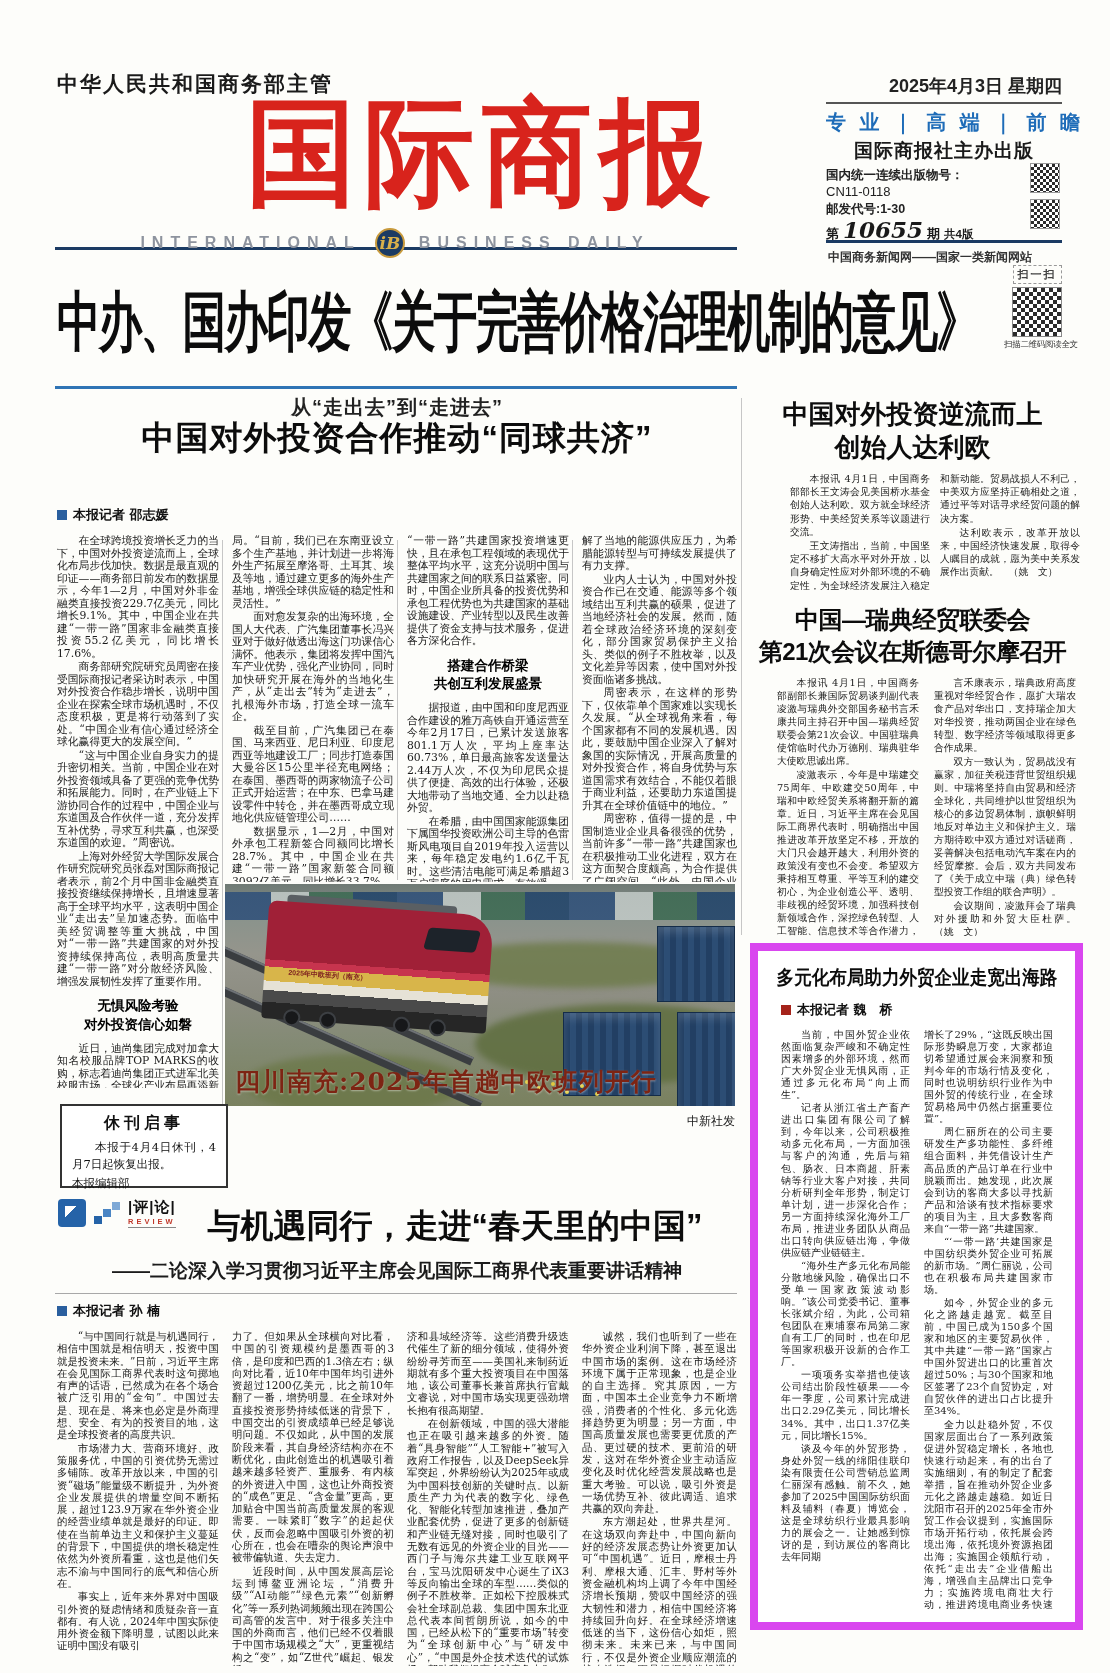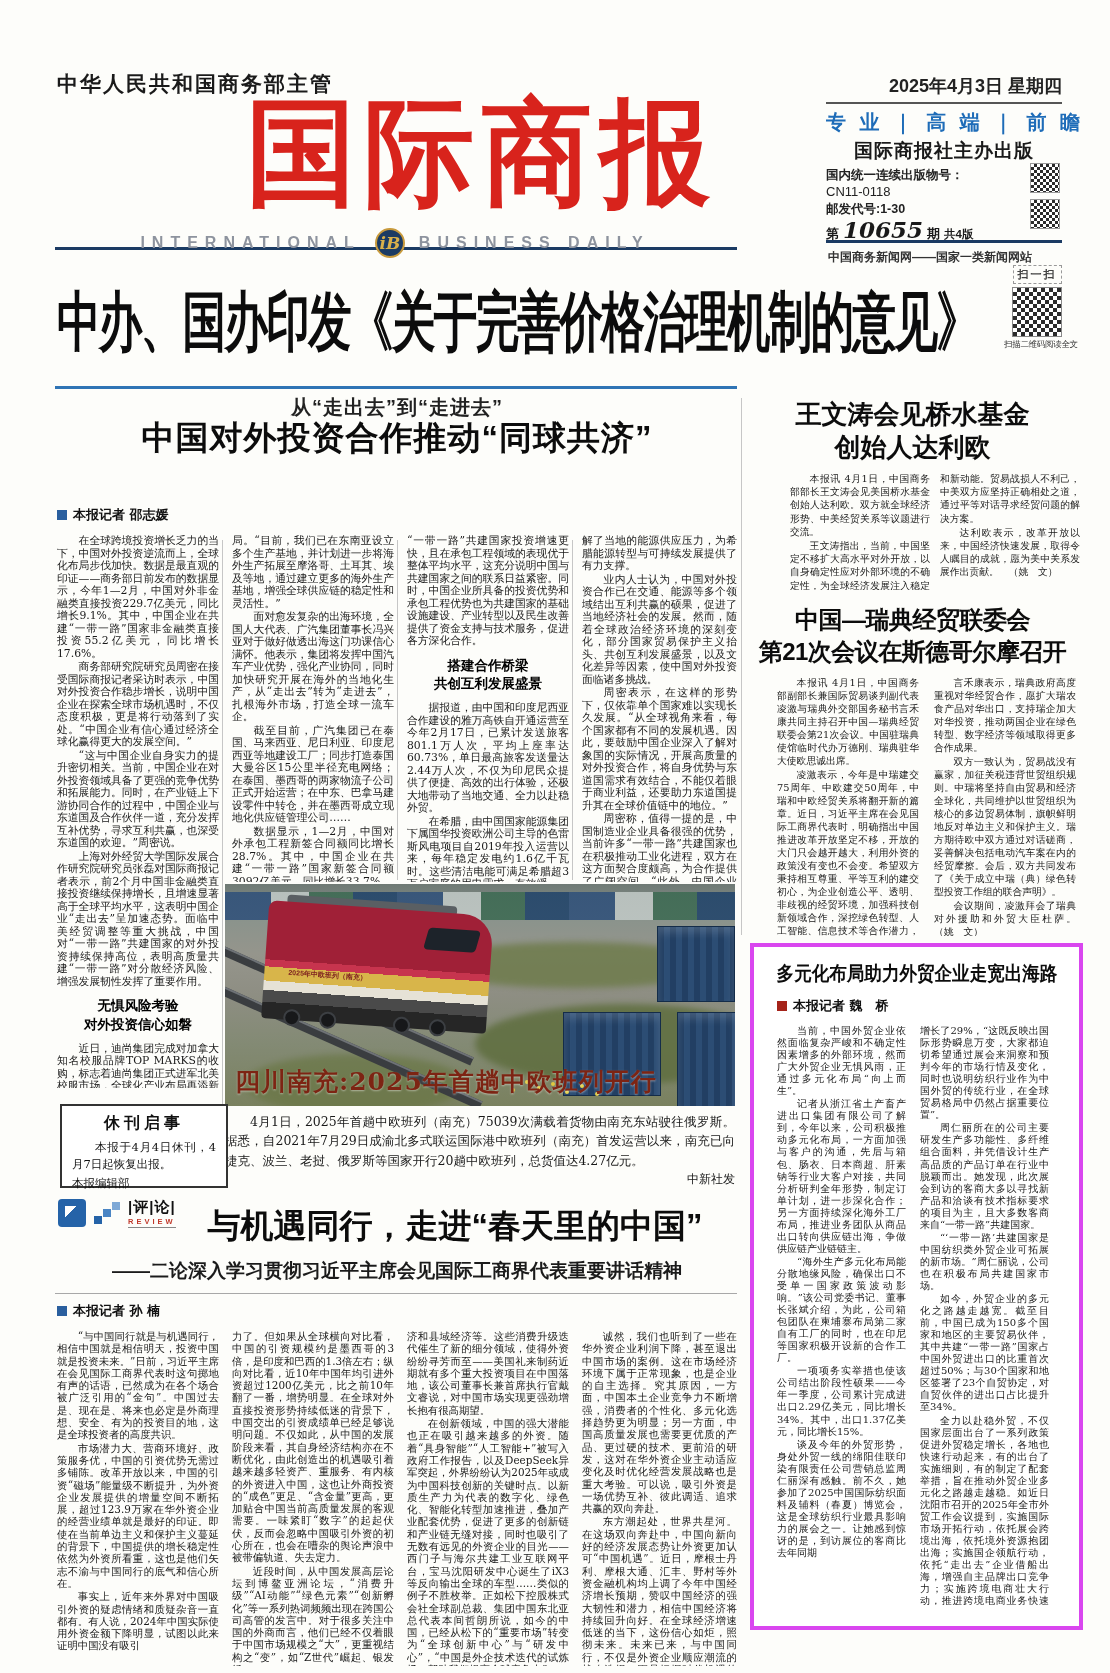--- a/index.html
+++ b/index.html
@@ -117,21 +117,21 @@
   .rv1{left:57px;} .rv2{left:232px;} .rv3{left:407px;} .rv4{left:582px;width:155px;}
   
   .vr-main{left:741px;top:398px;height:537px;}
   .wang-head{left:745px;top:398px;width:335px;text-align:center;font-size:26px;font-weight:900;line-height:1.25;color:#0c0c0c;}
   .wang-col{top:472px;height:118px;width:140px;font-size:9.8px;line-height:13.2px;}
   .wc1{left:790px;} .wc2{left:940px;}
   .sweden-head{left:745px;top:604px;width:335px;text-align:center;font-size:24px;font-weight:900;line-height:1.32;color:#0c0c0c;letter-spacing:-0.5px;}
   .sweden-col{top:676px;height:260px;width:142px;font-size:9.8px;line-height:13px;}
   .sc1{left:777px;} .sc2{left:934px;}
   
-  .redbox{left:750px;top:943px;width:333px;height:687px;border:4px solid #d946ef;box-sizing:border-box;background:#fff;}
+  .redbox{left:750px;top:943px;width:333px;height:687px;border:8px solid #d946ef;box-sizing:border-box;background:#fff;}
   .rb-head{position:absolute;left:0;top:13px;width:100%;text-align:center;white-space:nowrap;}
   .rb-head span{display:inline-block;font-size:19.5px;font-weight:900;color:#0c0c0c;transform:scaleX(0.9);transform-origin:center;}
   .rb-by{position:absolute;left:23px;top:50px;}
   .rb-by .sq{background:#a5231a;}
   .rb-col{position:absolute;top:78px;height:580px;width:129px;font-size:10px;line-height:12.05px;}
   .rbc1{left:23px;} .rbc2{left:166px;}
 </style>
 </head>
 <body>
 
@@ -201,21 +201,21 @@
     </div>
   <div class="abs newscol lead-col lc3">
       <div class="blk blk-c">“一带一路”共建国家投资增速更快，且在承包工程领域的表现优于整体平均水平，这充分说明中国与共建国家之间的联系日益紧密。同时，中国企业所具备的投资优势和承包工程优势也为共建国家的基础设施建设、产业转型以及民生改善提供了资金支持与技术服务，促进各方深化合作。</div>
       <div class="blk blk-h">搭建合作桥梁
 共创互利发展盛景</div>
       <div class="blk blk-p">据报道，由中国和印度尼西亚合作建设的雅万高铁自开通运营至今年2月17日，已累计发送旅客801.1万人次，平均上座率达60.73%，单日最高旅客发送量达2.44万人次，不仅为印尼民众提供了便捷、高效的出行体验，还极大地带动了当地交通、全力以赴稳外贸。</div>
       <div class="blk blk-p">在希腊，由中国国家能源集团下属国华投资欧洲公司主导的色雷斯风电项目自2019年投入运营以来，每年稳定发电约1.6亿千瓦时。这些清洁电能可满足希腊超3万户家庭的用电需求，有效缓</div>
     </div>
   <div class="abs newscol lead-col lc4">
       <div class="blk blk-c">解了当地的能源供应压力，为希腊能源转型与可持续发展提供了有力支撑。</div>
-      <div class="blk blk-p">业内人士认为，中国对外投资合作已在交通、能源等多个领域结出互利共赢的硕果，促进了当地经济社会的发展。然而，随着全球政治经济环境的深刻变化，部分国家贸易保护主义抬头、共创互利发展盛景，以及文化差异等因素，使中国对外投资面临诸多挑战。</div>
+      <div class="blk blk-p">业内人士认为，中国对外投资合作已在交通、能源等多个领域结出互利共赢的硕果，促进了当地经济社会的发展。然而，随着全球政治经济环境的深刻变化，部分国家贸易保护主义抬头、类似的例子不胜枚举，以及文化差异等因素，使中国对外投资面临诸多挑战。</div>
       <div class="blk blk-p">周密表示，在这样的形势下，仅依靠单个国家难以实现长久发展。“从全球视角来看，每个国家都有不同的发展机遇。因此，要鼓励中国企业深入了解对象国的实际情况，开展高质量的对外投资合作，将自身优势与东道国需求有效结合，不能仅着眼于商业利益，还要助力东道国提升其在全球价值链中的地位。”</div>
       <div class="blk blk-p">周密称，值得一提的是，中国制造业企业具备很强的优势，当前许多“一带一路”共建国家也在积极推动工业化进程，双方在这方面契合度颇高，为合作提供了广阔空间。“此外，中国企业还应探索更符合构建人类命运共同体的全球标准和规则，创造更广阔的可持续发展空间。”</div>
     </div>
 
   <div class="abs photo">
     <div class="bgtrain"></div>
     <div class="grass g1"></div>
     <div class="grass g2"></div>
     <div class="grass g3"></div>
     <div class="rail rail1"></div>
@@ -230,21 +230,20 @@
       <div class="wheel w3"></div>
       <div class="wheel w4"></div>
     </div>
     <div class="container-box cb1"></div>
     <div class="container-box cb2"></div>
     <div class="container-box cb3"></div>
     <div class="flowers"></div>
     <div class="photo-title">四川南充:2025年首趟中欧班列开行</div>
   </div>
   <div class="abs caption">
-    <div class="cap-text">4月1日，2025年首趟中欧班列（南充）75039次满载着货物由南充东站驶往俄罗斯。据悉，自2021年7月29日成渝北多式联运国际港中欧班列（南充）首发运营以来，南充已向捷克、波兰、老挝、俄罗斯等国家开行20趟中欧班列，总货值达4.27亿元。</div>
     <div class="credit">中新社发</div>
   </div>
 
   <div class="abs holiday">
     <div class="holiday-title">休刊启事</div>
     <div class="holiday-body">本报于4月4日休刊，4月7日起恢复出报。</div>
     <div class="holiday-sign">本报编辑部</div>
   </div>
 
   <div class="abs review-logo">
@@ -274,21 +273,21 @@
   <div class="abs newscol rev-col rv3">
       <div class="blk blk-c">济和县域经济等。这些消费升级迭代催生了新的细分领域，使得外资纷纷寻芳而至——美国礼来制药近期就有多个重大投资项目在中国落地，该公司董事长兼首席执行官戴文睿说，对中国市场实现更强劲增长抱有很高期望。</div>
       <div class="blk blk-p">在创新领域，中国的强大潜能也正在吸引越来越多的外资。随着“具身智能”“人工智能+”被写入政府工作报告，以及DeepSeek异军突起，外界纷纷认为2025年或成为中国科技创新的关键时点。以新质生产力为代表的数字化、绿色化、智能化转型加速推进，叠加产业配套优势，促进了更多的创新链和产业链无缝对接，同时也吸引了无数有远见的外资企业的目光——西门子与海尔共建工业互联网平台，宝马沈阳研发中心诞生了iX3等反向输出全球的车型……类似的例子不胜枚举。正如松下控股株式会社全球副总裁、集团中国东北亚总代表本间哲朗所说，如今的中国，已经从松下的“重要市场”转变为“全球创新中心”与“研发中心”，“中国是外企技术迭代的试炼场，帮助我们提高全球竞争力”。</div>
     </div>
   <div class="abs newscol rev-col rv4">
       <div class="blk blk-p">诚然，我们也听到了一些在华外资企业利润下降，甚至退出中国市场的案例。这在市场经济环境下属于正常现象，也是企业的自主选择。究其原因，一方面，中国本土企业竞争力不断增强，消费者的个性化、多元化选择趋势更为明显；另一方面，中国高质量发展也需要更优质的产品、更过硬的技术、更前沿的研发，这对在华外资企业主动适应变化及时优化经营发展战略也是重大考验。可以说，吸引外资是一场优势互补、彼此调适、追求共赢的双向奔赴。</div>
       <div class="blk blk-p">东方潮起处，世界共星河。在这场双向奔赴中，中国向新向好的经济发展态势让外资更加认可“中国机遇”。近日，摩根士丹利、摩根大通、汇丰、野村等外资金融机构均上调了今年中国经济增长预期，赞叹中国经济的强大韧性和潜力，相信中国经济将持续回升向好。在全球经济增速低迷的当下，这份信心如炬，照彻未来。未来已来，与中国同行，不仅是外资企业顺应潮流的战略选择，更是把握时代机遇的必然选择。</div>
     </div>
 
   <div class="abs wang-head">
-    <div>王文涛会见桥水基金</div>
+    <div>中国对外投资逆流而上</div>
     <div>创始人达利欧</div>
   </div>
   <div class="abs newscol wang-col wc1">
       <div class="blk blk-p">本报讯 4月1日，中国商务部部长王文涛会见美国桥水基金创始人达利欧。双方就全球经济形势、中美经贸关系等议题进行交流。</div>
       <div class="blk blk-p">王文涛指出，当前，中国坚定不移扩大高水平对外开放，以自身确定性应对外部环境的不确定性，为全球经济发展注入稳定性</div>
     </div>
   <div class="abs newscol wang-col wc2">
       <div class="blk blk-c">和新动能。贸易战损人不利己，中美双方应坚持正确相处之道，通过平等对话寻求经贸问题的解决方案。</div>
       <div class="blk blk-p">达利欧表示，改革开放以来，中国经济快速发展，取得令人瞩目的成就，愿为美中关系发展作出贡献。　（姚　文）</div>
     </div>

